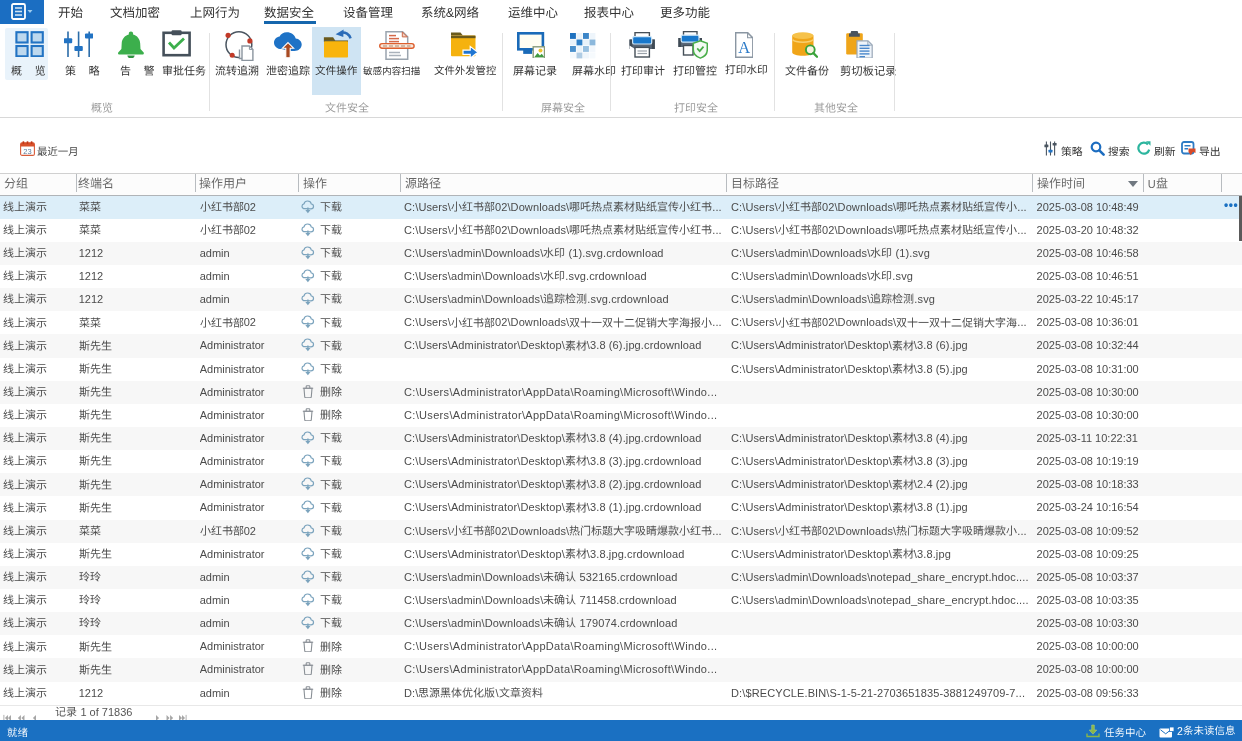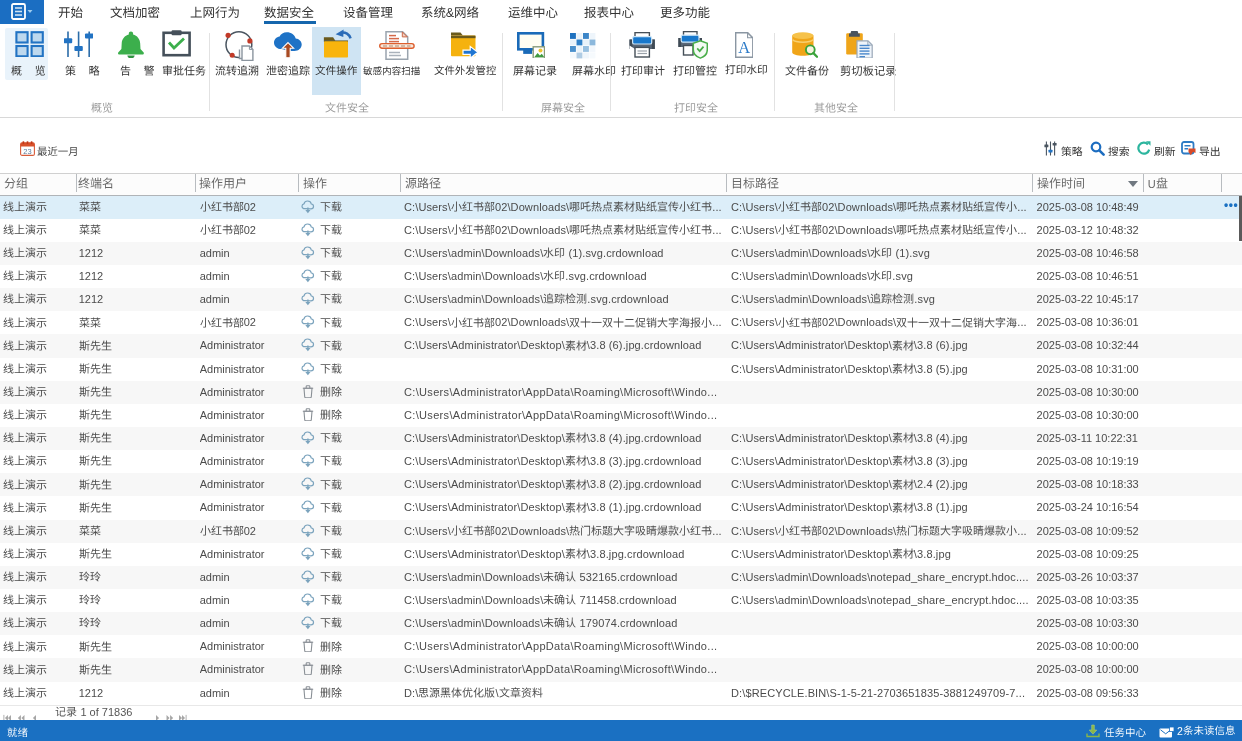--- a/index.html
+++ b/index.html
@@ -706,21 +706,21 @@
           <use href="#u70b9" x="3000"></use>
           <use href="#u7d20" x="4000"></use>
           <use href="#u6750" x="5000"></use>
           <use href="#u8d34" x="6000"></use>
           <use href="#u7eb8" x="7000"></use>
           <use href="#u5ba3" x="8000"></use>
           <use href="#u4f20" x="9000"></use>
           <use href="#u5c0f" x="10000"></use>
         </g>
       </svg><span>...</span></div>
-    <div class="cell" style="left:1036.6px;width:130px">2025-03-12 10:48:32</div>
+    <div class="cell" style="left:1036.6px;width:130px">2025-03-20 10:48:32</div>
   </div>
 <div class="row" style="top:241.88px;background:#f7f7f7">
     <div class="cell" style="left:3px;width:70px"><svg class="k" style="width:44.00px;height:11px;" viewBox="0 -880 4000 1000">
         <g fill="#4b4b4b" transform="scale(1 -1)">
           <use href="#u7ebf" x="0"></use>
           <use href="#u4e0a" x="1000"></use>
           <use href="#u6f14" x="2000"></use>
           <use href="#u793a" x="3000"></use>
         </g>
       </svg></div>
@@ -1341,21 +1341,21 @@
         </g>
       </svg></div>
     <div class="cell p" style="left:404px;width:321px"><span>C:\Users\admin\Downloads\</span><svg class="k" style="width:33.00px;height:11px;" viewBox="0 -880 3000 1000">
         <g fill="#4b4b4b" transform="scale(1 -1)">
           <use href="#u672a" x="0"></use>
           <use href="#u786e" x="1000"></use>
           <use href="#u8ba4" x="2000"></use>
         </g>
       </svg><span> 532165.crdownload</span></div>
     <div class="cell p" style="left:731px;width:298px"><span>C:\Users\admin\Downloads\notepad_share_encrypt.hdoc....</span></div>
-    <div class="cell" style="left:1036.6px;width:130px">2025-03-26 10:03:37</div>
+    <div class="cell" style="left:1036.6px;width:130px">2025-05-08 10:03:37</div>
   </div>
 <div class="row" style="top:588.98px;background:#fff">
     <div class="cell" style="left:3px;width:70px"><svg class="k" style="width:44.00px;height:11px;" viewBox="0 -880 4000 1000">
         <g fill="#4b4b4b" transform="scale(1 -1)">
           <use href="#u7ebf" x="0"></use>
           <use href="#u4e0a" x="1000"></use>
           <use href="#u6f14" x="2000"></use>
           <use href="#u793a" x="3000"></use>
         </g>
       </svg></div>

